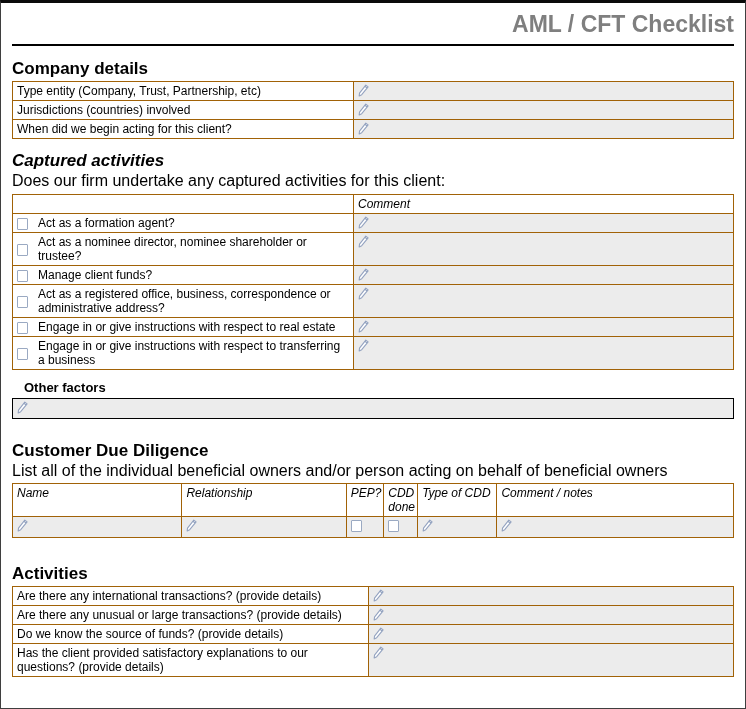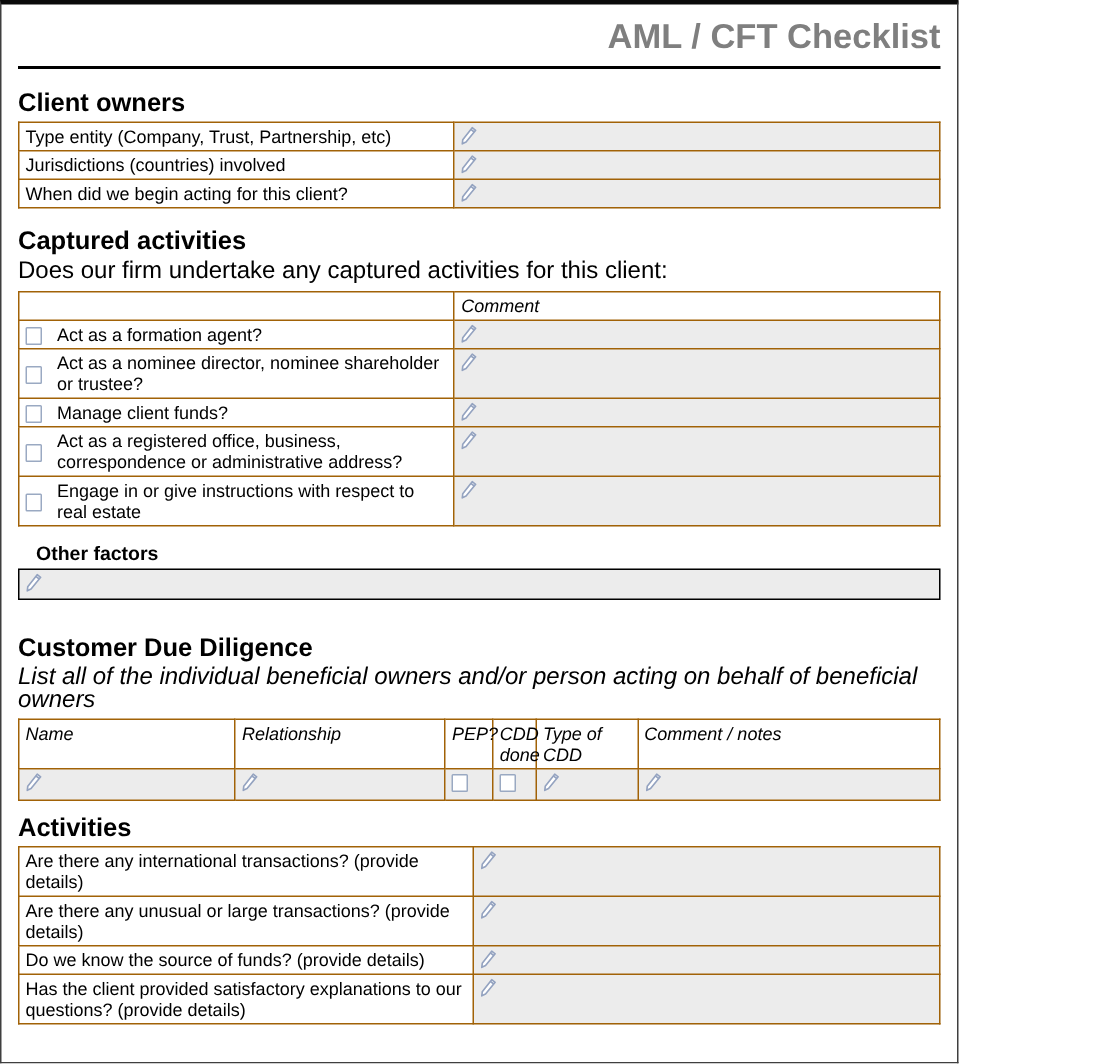--- a/index.html
+++ b/index.html
@@ -1,34 +1,34 @@
 <!DOCTYPE html>
 <html><head>
 <meta charset="utf-8">
 <style>
   html,body { margin:0; padding:0; background:#fff; }
   .page {
-    width:639px; height:709px; box-sizing:border-box;
+    width:746px; height:709px; box-sizing:border-box;
     border:1px solid #3f3f3f; border-top:3px solid #0a0a0a;
     background:#fff; color:#000;
     font-family:"Liberation Sans", sans-serif;
     padding:0 11px; overflow:hidden; position:relative;
   }
   .doc-title {
     margin:8px 0 0; font-size:23px; line-height:26px; font-weight:bold;
     color:#7f7f7f; text-align:right;
   }
   .title-rule { margin:7px 0 0; border:none; border-top:2px solid #000; }
   h2.section { font-size:17px; line-height:20px; font-weight:bold; margin:13px 0 2px; }
-  h2.section.captured { margin-top:12px; }
+  h2.section.captured { margin-top:12px;font-style:italic; }
   h2.section.cdd { margin-top:22px; }
-  h2.section.activities { margin-top:8px; }
+  h2.section.activities { margin-top:26px; }
   h3.subsection { font-size:13px; line-height:15px; font-weight:bold; margin:10px 12px 3px; }
   p.intro { font-size:16px; line-height:15px; margin:0 0 6px; }
-  p.intro.cdd-intro { margin:0 0 5px;font-style:italic; }
+  p.intro.cdd-intro { margin:0 0 5px; }
 
   table.tbl { width:100%; border-collapse:collapse; table-layout:fixed; font-size:12px; }
   table.tbl td, table.tbl th {
     border:1px solid #a16207; padding:2px 4px; vertical-align:top;
     line-height:14px; text-align:left; font-weight:normal;
   }
   td.field { background:#ececec; }
   th.colhead { font-style:italic; background:#fff; }
   th.nohead { border:none; background:#fff; }
   tr.cdd-head th { height:28px; }
@@ -55,21 +55,21 @@
     <path d="M7.8 1.1 L10.1 2.9 L3.7 10.7 L1.2 11.9 L1.5 9.2 Z" fill="#ffffff" stroke="#94a3c0" stroke-width="1.1" stroke-linejoin="round"></path>
     <path d="M6.9 2.2 L9.2 4.0" stroke="#94a3c0" stroke-width="1.1"></path>
   </symbol>
 </svg>
 
 <div class="page">
 
   <h1 class="doc-title">AML / CFT Checklist</h1>
   <hr class="title-rule">
 
-  <h2 class="section">Client owners</h2>
+  <h2 class="section">Company details</h2>
   <table class="tbl">
     <colgroup>
         <col style="width:47.3%">
         <col>
       </colgroup>
     <tbody>
         <tr>
       <td>Type entity (Company, Trust, Partnership, etc)</td>
       <td class="field"><svg class="pencil">
               <use href="#pencil"></use>
@@ -144,20 +144,31 @@
           </td>
       <td class="field"><svg class="pencil">
               <use href="#pencil"></use>
             </svg></td>
     </tr>
     <tr>
       <td>
             <div class="chkrow">
               <span class="cb"></span>
               <span class="txt">Engage in or give instructions with respect to real estate</span>
+            </div>
+          </td>
+      <td class="field"><svg class="pencil">
+              <use href="#pencil"></use>
+            </svg></td>
+    </tr>
+    <tr>
+      <td>
+            <div class="chkrow">
+              <span class="cb"></span>
+              <span class="txt">Engage in or give instructions with respect to transferring a business</span>
             </div>
           </td>
       <td class="field"><svg class="pencil">
               <use href="#pencil"></use>
             </svg></td>
     </tr>
   </tbody>
     </table>
 
   <h3 class="subsection">Other factors</h3>

